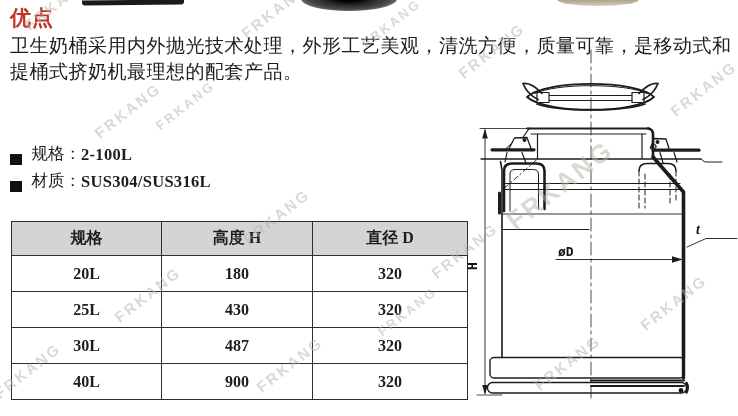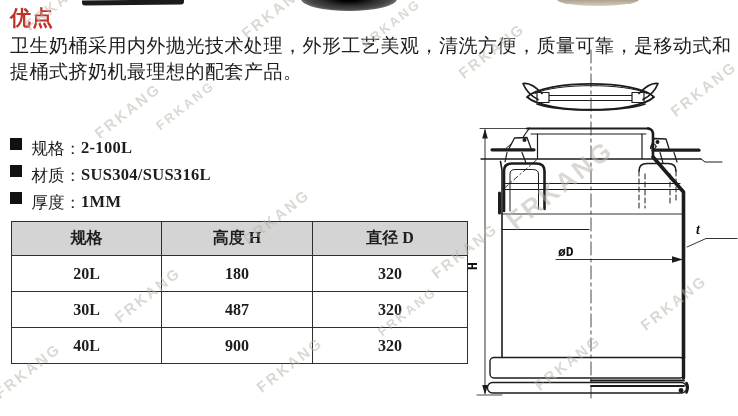--- a/index.html
+++ b/index.html
@@ -9,21 +9,21 @@
   
   .layer{position:absolute;inset:0;}
   #content{z-index:2;}
   .red-heading{position:absolute;left:10px;font-size:21px;font-weight:bold;
                color:var(--heading-red,#c0332b);letter-spacing:1px;}
   #h-advantages{top:4px;}
   #h-parameters{top:106px;}
   #para{position:absolute;left:10px;top:33px;width:726px;font-size:19px;
         line-height:26px;letter-spacing:.5px;}
   #bullets{position:absolute;left:10px;top:138px;}
-  .bullet-row{display:flex;align-items:flex-start;height:27px;font-size:16.5px;}
+  .bullet-row{display:flex;align-items:flex-end;height:27px;font-size:16.5px;}
   .sq{width:11.5px;height:11.5px;background:#111;margin-right:10px;flex:0 0 auto;}
   .bullet-val{font-weight:bold;letter-spacing:.3px;}
 
   
   #spec-table{position:absolute;left:11px;top:221px;width:456px;border-collapse:collapse;
               table-layout:fixed;z-index:2;}
   #spec-table th,#spec-table td{border:1px solid var(--table-border,#2e2e2e);
               text-align:center;padding:2px;font-size:16px;}
   #spec-table th{background:var(--table-header-bg,#d4d4d4);height:29px;font-weight:bold;}
   #spec-table td{height:31px;font-weight:bold;}
@@ -78,44 +78,44 @@
       <div class="bullet-row">
         <span class="sq"></span>
         <span>规格：</span>
         <span class="bullet-val">2-100L</span>
       </div>
       <div class="bullet-row">
         <span class="sq"></span>
         <span>材质：</span>
         <span class="bullet-val">SUS304/SUS316L</span>
       </div>
-      <div class="bullet-row">
-        <span class="sq"></span>
-        <span>厚度：</span>
-        <span class="bullet-val">1MM</span>
-      </div>
     </div>
 
     <table id="spec-table">
       <colgroup>
           <col style="width:150px">
           <col style="width:151px">
           <col style="width:155px">
         </colgroup>
       <thead>
         <tr>
           <th>规格</th>
           <th>高度 H</th>
           <th>直径 D</th>
         </tr>
       </thead>
       <tbody>
         <tr>
           <td>20L</td>
           <td>180</td>
+          <td>320</td>
+        </tr>
+        <tr>
+          <td>25L</td>
+          <td>430</td>
           <td>320</td>
         </tr>
         <tr>
           <td>30L</td>
           <td>487</td>
           <td>320</td>
         </tr>
         <tr>
           <td>40L</td>
           <td>900</td>

